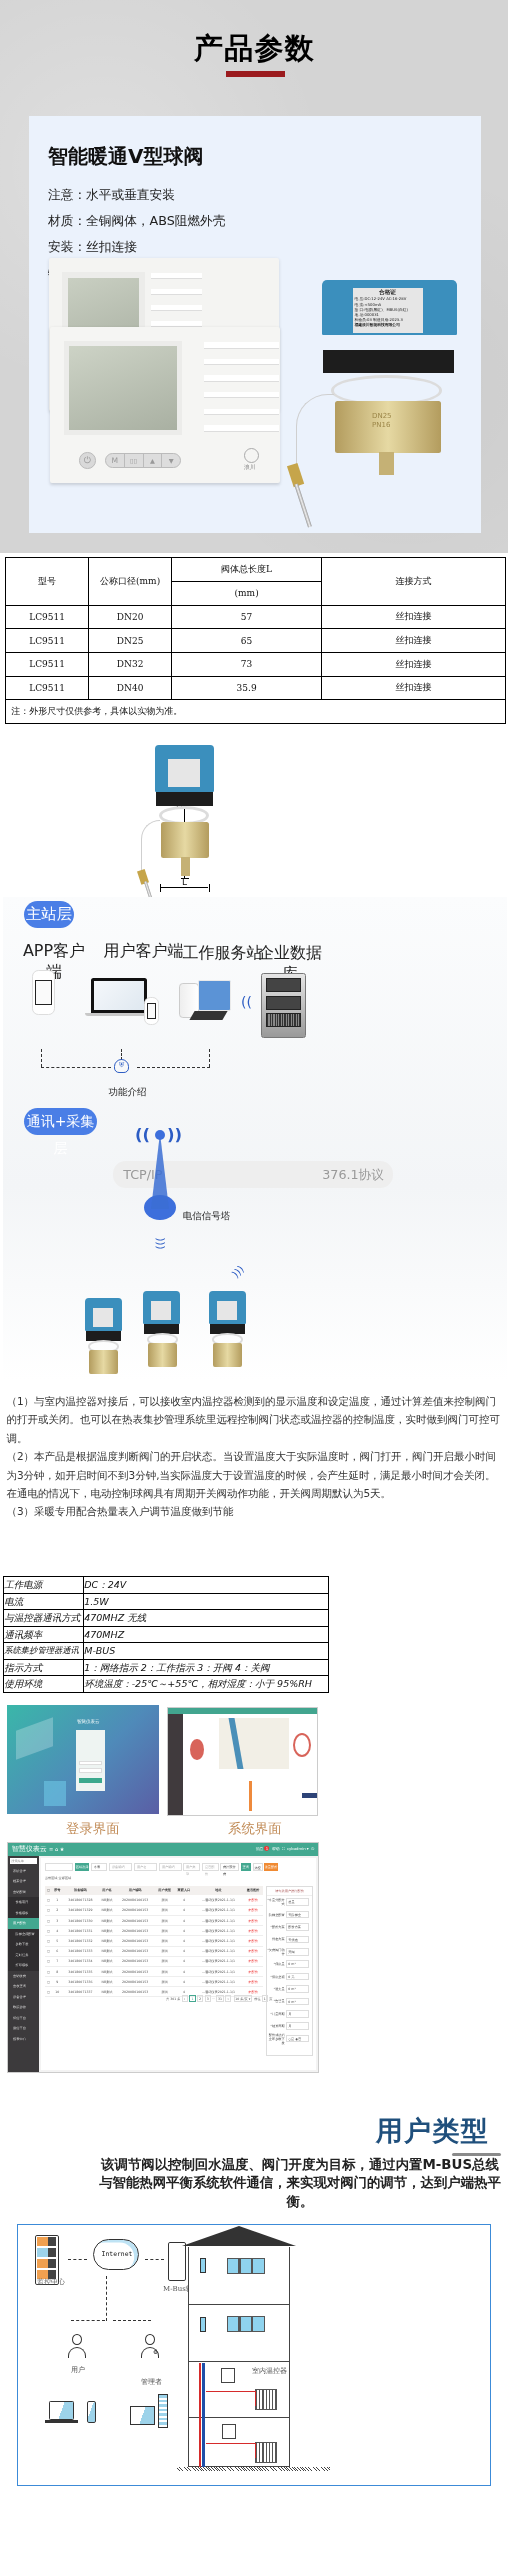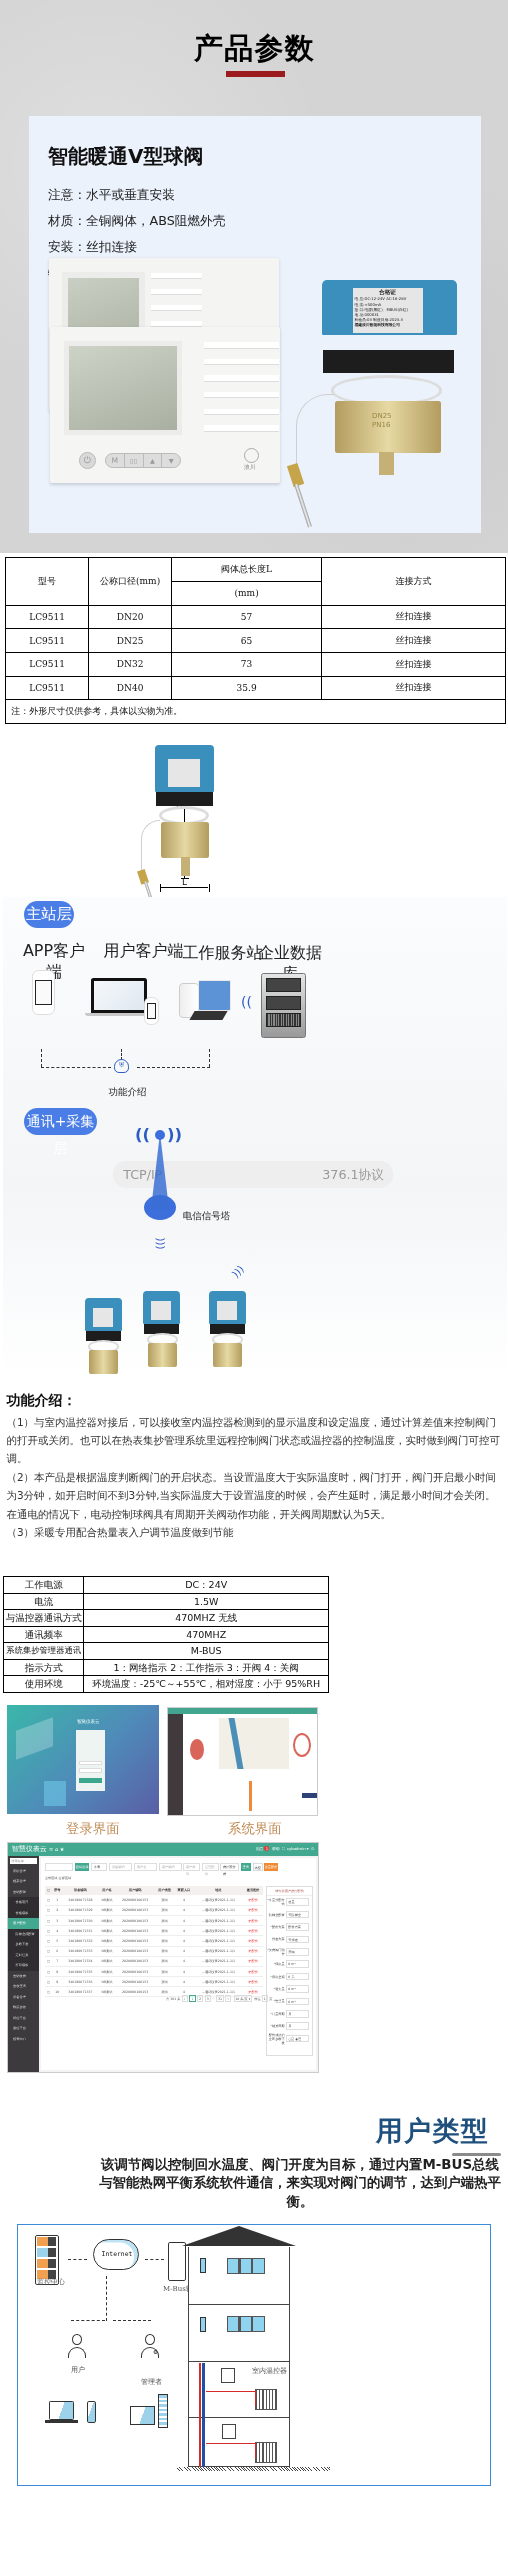--- a/index.html
+++ b/index.html
@@ -44,21 +44,21 @@
   .dash-line { position: absolute; border-color: #333; border-style: dashed; border-width: 0; }
   .proto-bar { position: absolute; top: 1161px; left: 113px; width: 280px; height: 27px; background: #eee; border-radius: 12.7px; }
   .proto-text { position: absolute; top: 6.4px; font-size: 12.7px; color: #999; }
 
   .func { position: absolute; top: 1392px; left: 6.4px; width: 499px; }
   .func h3 { font-size: 14px; font-weight: bold; margin-bottom: 2.5px; }
   .func p { font-size: 10.5px; line-height: 18.4px; color: #333; }
 
   .spec-table { position: absolute; top: 1576px; left: 3.2px; width: 326px; border-collapse: collapse; font-size: 9.5px; }
   .spec-table { width: 326px; }
-  .spec-table td { border: 0.6px solid #000; text-align: center; height: 16.5px; line-height: 15.3px; color: #111; }
+  .spec-table td { border: 0.6px solid #000; text-align: left; height: 16.5px; line-height: 15.3px; color: #111; font-style: italic; }
   .spec-table td:first-child { width: 80px; }
 
   .shot { position: absolute; overflow: hidden; }
   .login-shot { top: 1705px; left: 7px; width: 152px; height: 109px; background: linear-gradient(135deg,#3ab7a9 0%,#4f8ab9 55%,#5a5ea5 100%); }
   .login-box { position: absolute; left: 61px; top: 24px; width: 29px; height: 61px; background: #eef4f2; }
   .login-brand { position: absolute; left: 70px; top: 14px; font-size: 4.5px; color: #fff; }
   .shot-caption { position: absolute; top: 1820px; font-size: 13.4px; color: #c08a55; }
   .sys-shot { top: 1707px; left: 167px; width: 151px; height: 109px; background: #fff; border: 0.6px solid #ccc; }
   .sys-top { position: absolute; top: 0; left: 0; right: 0; height: 6.4px; background: #42a58f; }
   .sys-side { position: absolute; top: 6.4px; left: 0; width: 15.3px; bottom: 0; background: #403a3d; }
@@ -303,21 +303,20 @@
 
   <div style="position:absolute;left:209px;top:1291px;width:37px;height:33px;background:#3b8fbd;border-radius:3.8px 3.8px 1.3px 1.3px;">
       <div style="position:absolute;left:8.3px;top:9.5px;width:20px;height:19px;background:#e6e6e6"></div>
     </div>
   <div style="position:absolute;left:210px;top:1324px;width:35px;height:9.5px;background:#1d1d1d"></div>
   <div style="position:absolute;left:212px;top:1333px;width:30.5px;height:12.7px;border:2.5px solid #dcdcdc;border-radius:50%"></div>
   <div style="position:absolute;left:213px;top:1343px;width:29px;height:24px;background:linear-gradient(90deg,#b39c5e,#e6d9a3,#b39c5e);border-radius:1.9px"></div>
 </div>
 
 <div class="func">
-  <h3>功能介绍：</h3>
   <p>（1）与室内温控器对接后，可以接收室内温控器检测到的显示温度和设定温度，通过计算差值来控制阀门的打开或关闭。也可以在热表集抄管理系统里远程控制阀门状态或温控器的控制温度，实时做到阀门可控可调。</p>
   <p>（2）本产品是根据温度判断阀门的开启状态。当设置温度大于实际温度时，阀门打开，阀门开启最小时间为3分钟，如开启时间不到3分钟,当实际温度大于设置温度的时候，会产生延时，满足最小时间才会关闭。在通电的情况下，电动控制球阀具有周期开关阀动作功能，开关阀周期默认为5天。</p>
   <p>（3）采暖专用配合热量表入户调节温度做到节能</p>
 </div>
 
 <table class="spec-table" style="width:326px;font-family:'DejaVu Sans',sans-serif;">
   <tbody>
       <tr>
         <td>工作电源</td>
         <td>DC：24V</td>

